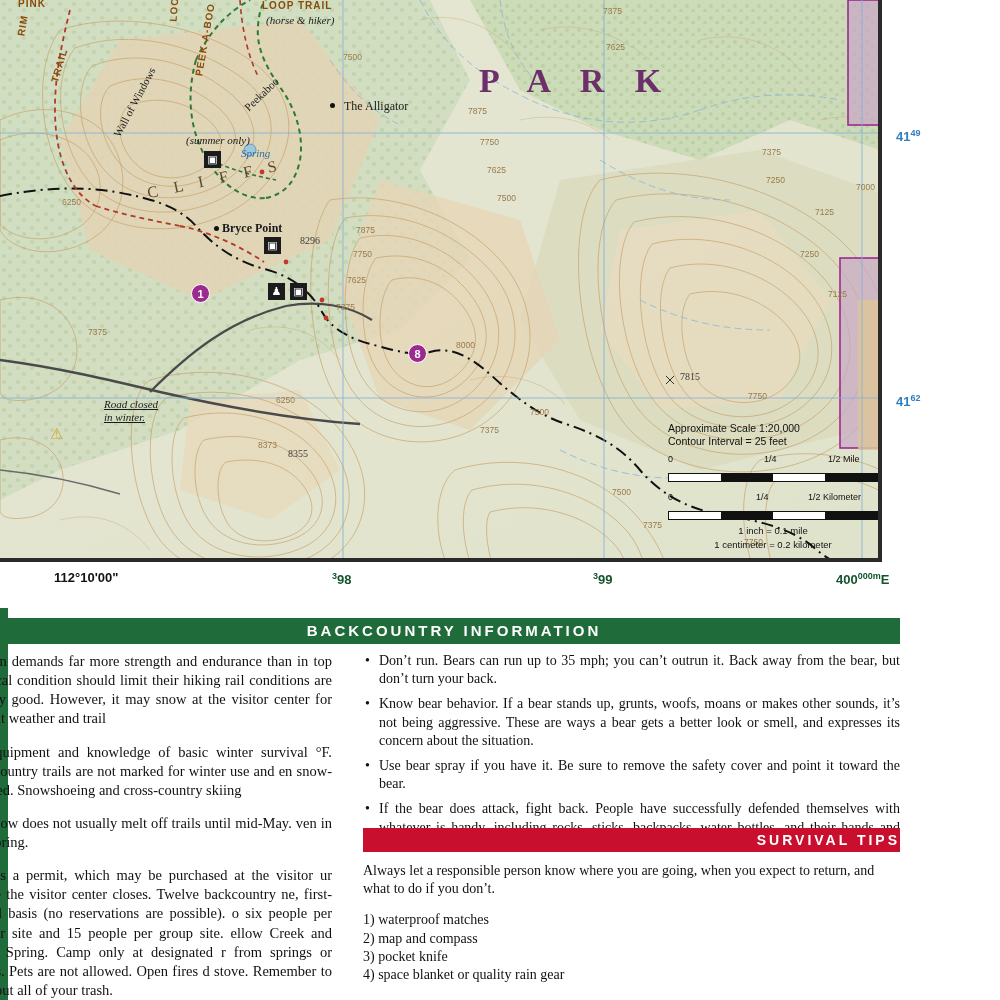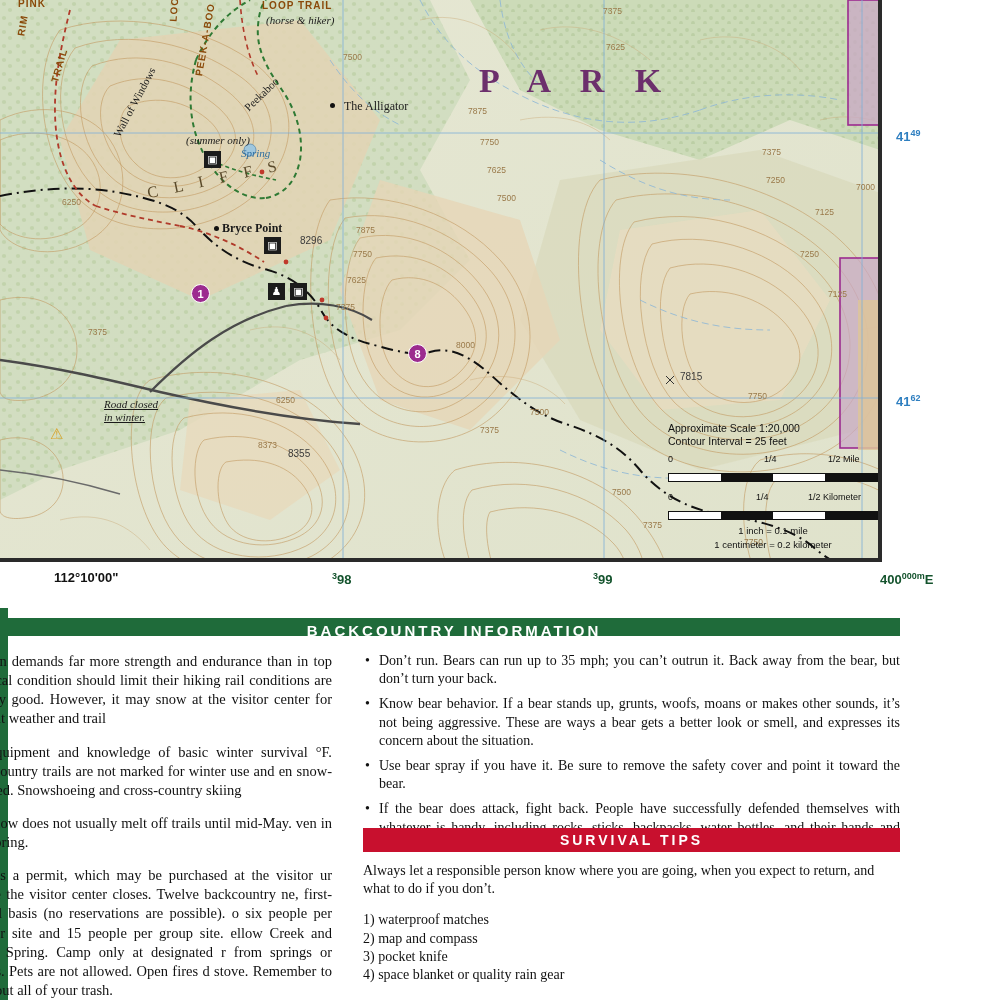--- a/index.html
+++ b/index.html
@@ -60,21 +60,21 @@
   }
   .lbl-trail {
     font-family:"Liberation Sans", sans-serif; font-size:10px;
     color:#8a4a0a; font-weight:700; letter-spacing:1px;
   }
   .lbl-cliffs {
     font-family:"Liberation Serif", serif; font-size:16px; color:#5a4a2a;
     letter-spacing:6px;
   }
   .lbl-elev {
-    font-family:Liberation Sans, sans-serif; font-size:10px; color:#3a3a3a;
+    font-family:Liberation Serif, serif; font-size:10px; color:#3a3a3a;
   }
   .lbl-note {
     font-family:"Liberation Serif", serif; font-size:11px; color:#1a1a1a;
     font-style:italic; line-height:1.15;
   }
   .lbl-contour {
     font-family:Liberation Sans, sans-serif; font-size:8.5px; color:#9a7a4a;
   }
 
   .trail-marker {
@@ -113,26 +113,26 @@
   }
   .green-rule {
     position:absolute; left:0; top:8px; width:8px; height:392px; background:#1f6b3a;
   }
   .banner {
     position:absolute; color:#fff; text-align:center;
     font-family:"Liberation Sans", sans-serif; font-weight:700;
     letter-spacing:3px;
   }
   #banner-backcountry {
-    left:8px; top:18px; width:892px; height:18px; line-height:26px;
+    left:8px; top:18px; width:892px; height:26px; line-height:26px;
     background:#1f6b3a; font-size:15px;
   }
   #banner-survival {
     left:363px; top:228px; width:537px; height:24px; line-height:24px;
-    background:#c8102e; font-size:14px;
+    background:#c8102e; font-size:14px;text-align:right;
   }
   .col-left {
     position:absolute; left:-36px; top:52px; width:368px;
     font-size:14.5px; line-height:1.32; color:#111; text-align:justify;
   }
   .col-left p { margin:0 0 14px 0; }
   .col-right {
     position:absolute; left:363px; top:52px; width:537px;
     font-size:14px; line-height:1.30; color:#111;
   }
@@ -407,21 +407,21 @@
   <div class="neatline-v" style="left:878px;"></div>
   <div class="map-bottom-white"></div>
   <div class="neatline-h" style="top:558px;"></div>
 
   <div class="grid-label" style="left:896px; top:128px;">41<sup>49</sup></div>
   <div class="grid-label" style="left:896px; top:393px;">41<sup>62</sup></div>
 
   <div class="bottom-coord" style="left:54px; top:570px;">112°10'00"</div>
   <div class="bottom-coord blue" style="left:332px; top:571px;"><sup>3</sup>98</div>
   <div class="bottom-coord blue" style="left:593px; top:571px;"><sup>3</sup>99</div>
-  <div class="bottom-coord blue" style="left:880px; top:571px;text-align:center;">400<sup>000m</sup>E</div>
+  <div class="bottom-coord blue" style="left:836px; top:571px;text-align:center;">400<sup>000m</sup>E</div>
 </div>
 
 <div id="panel">
   <div class="green-rule"></div>
 
   <div class="banner" id="banner-backcountry">BACKCOUNTRY INFORMATION</div>
 
   <div class="col-left">
     <p>evation demands far more strength and endurance than in top physical condition should limit their hiking rail conditions are usually good. However, it may snow at the visitor center for current weather and trail</p>
     <p>ate equipment and knowledge of basic winter survival °F. Backcountry trails are not marked for winter use and en snow-covered. Snowshoeing and cross-country skiing</p>

